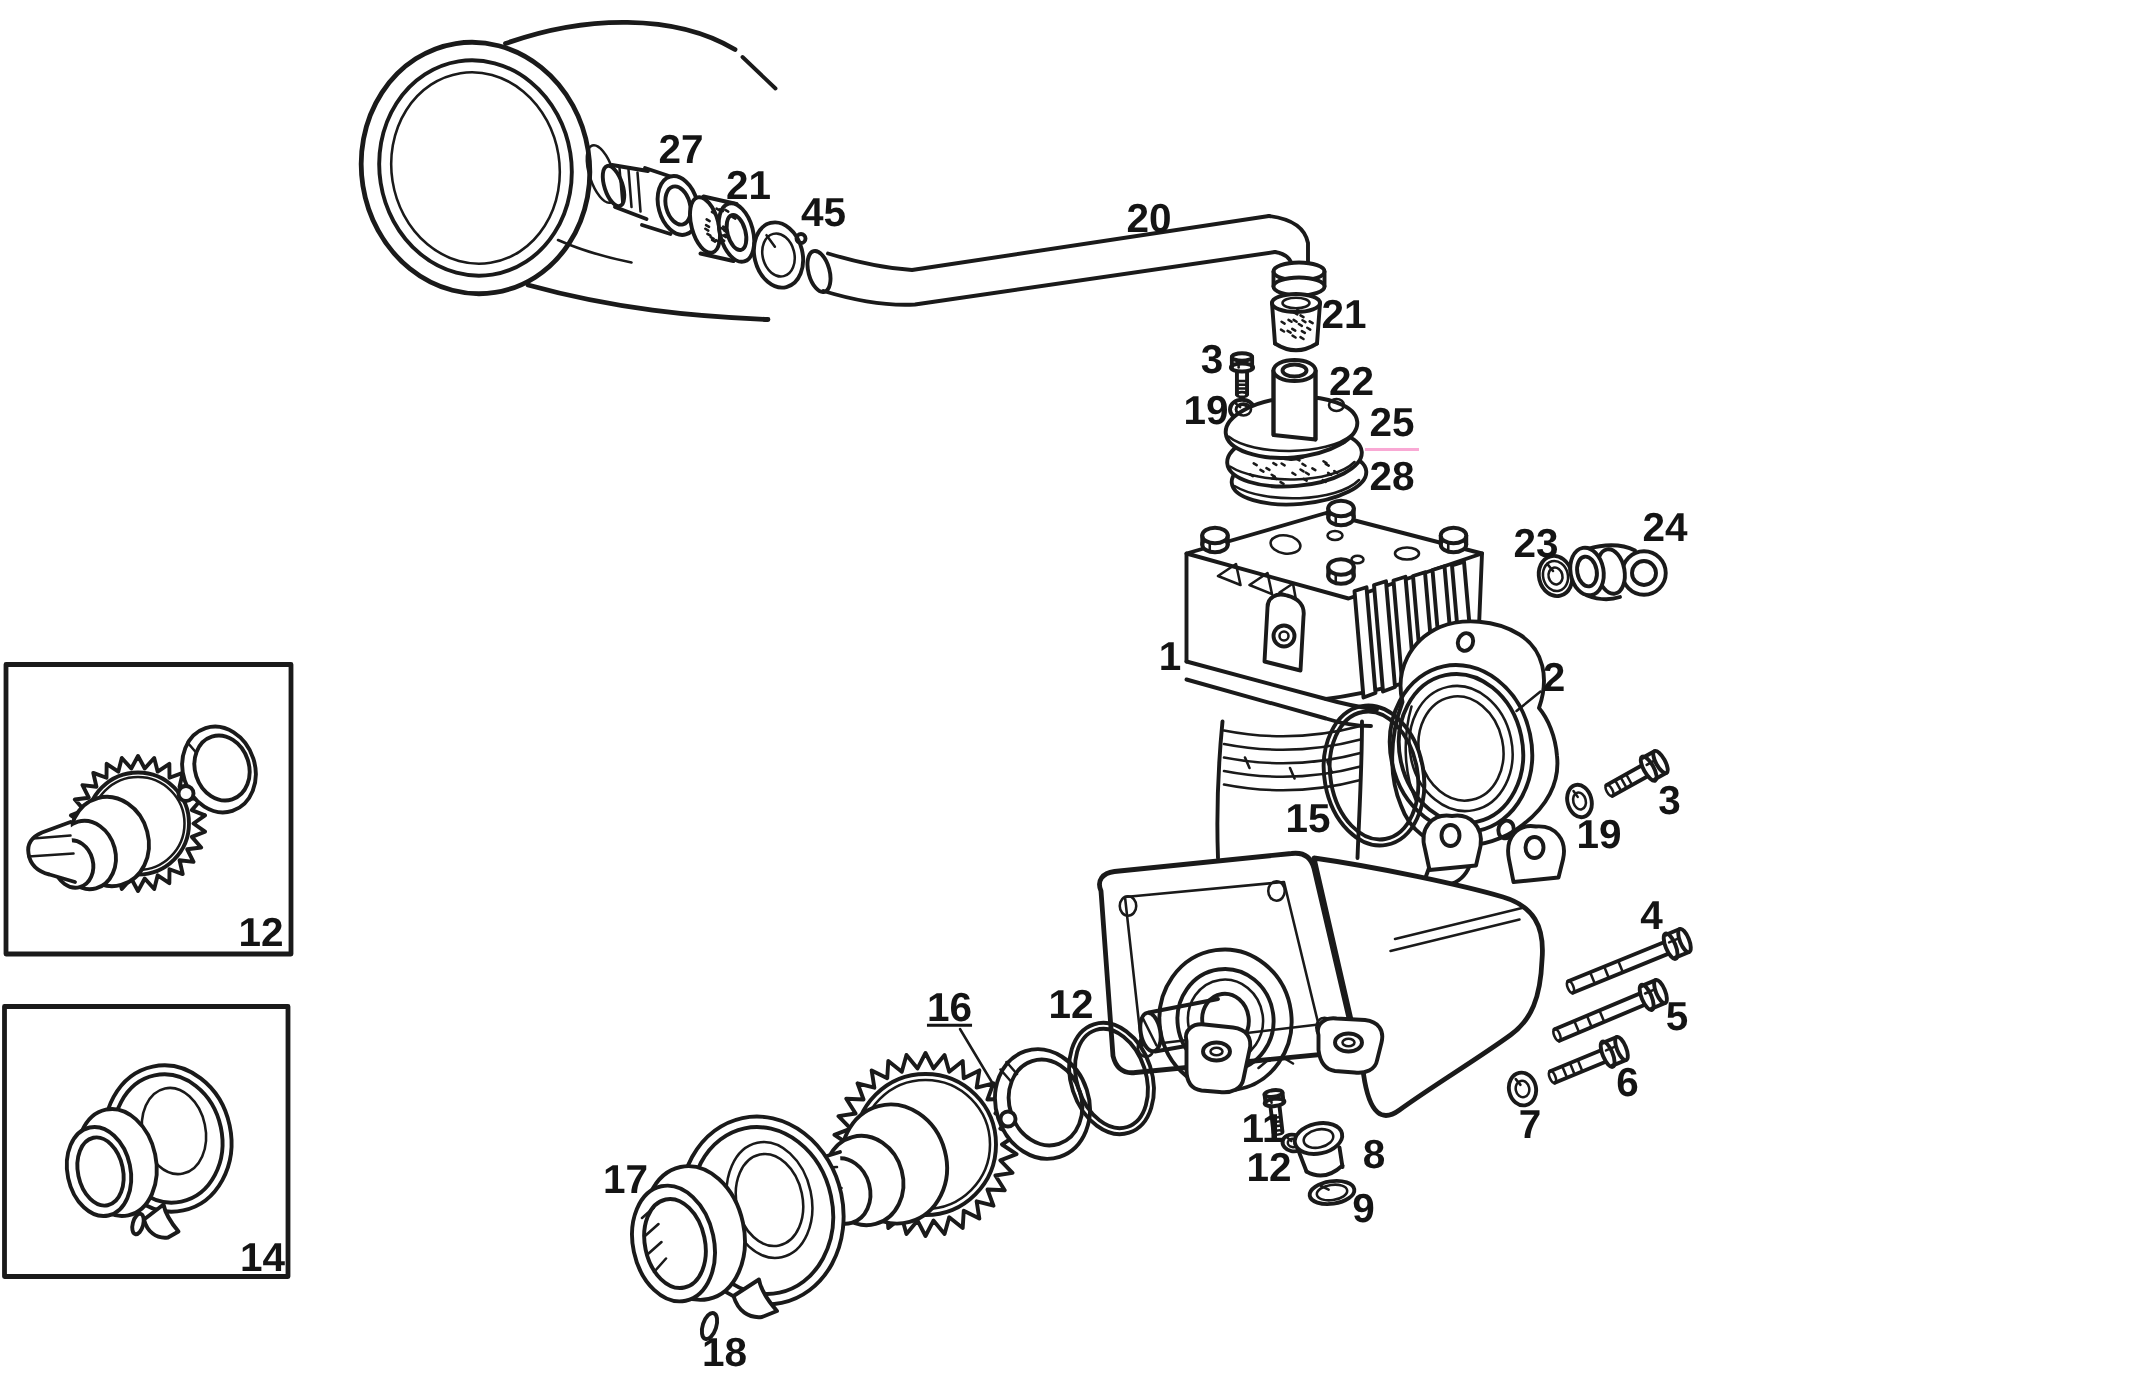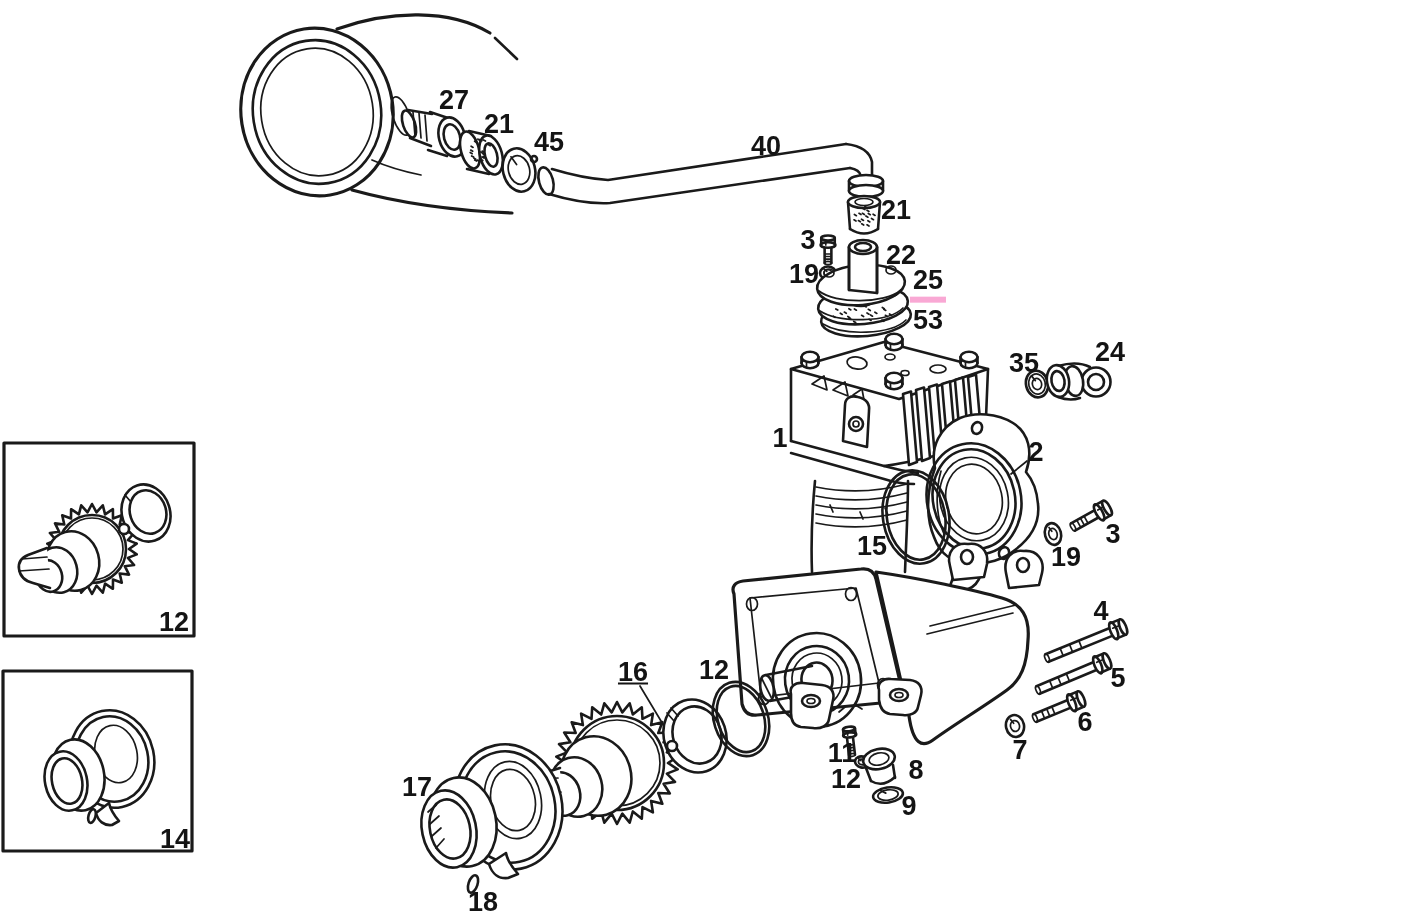--- a/index.html
+++ b/index.html
@@ -9,21 +9,21 @@
   #art path,#art ellipse,#art circle,#art line,#art rect,#art polygon{
     stroke:#1a1a1a;stroke-width:2.6;fill:none;stroke-linecap:round;stroke-linejoin:round;}
   #art .f{fill:#ffffff;}
   #art .thin{stroke-width:1.7;}
   #art .thick{stroke-width:3.2;}
   #labels-layer{position:absolute;left:0;top:0;width:100%;height:100%;pointer-events:none;}
   .part-label{position:absolute;transform:translate(-50%,-50%);
     font:600 27px/1 "Liberation Sans",sans-serif;color:#141414;white-space:nowrap;}
   .frac{position:absolute;transform:translate(-50%,-50%);text-align:center;
     font:600 27px/1.05 "Liberation Sans",sans-serif;color:#141414;}
-  .frac .top{display:block;border-bottom:6px solid #f9a8d4;padding:0 3px 3px;}
+  .frac .top{display:block;border-bottom:2px solid #f9a8d4;padding:0 3px 3px;}
   .frac .bottom{display:block;padding-top:3px;}
 </style>
 </head>
 <body>
 
 <div id="stage">
 <svg id="art" width="1424" height="920" viewBox="0 0 1424 920">
 
   <g>
     <path class="thick" d="M337,29 C390,10 450,9 490,33"></path>
@@ -470,31 +470,31 @@
     <ellipse class="f" cx="66" cy="781" rx="21" ry="30" transform="rotate(-12 66 781)"></ellipse>
     <ellipse cx="67" cy="781" rx="15" ry="23" transform="rotate(-12 67 781)"></ellipse>
     <path class="f" d="M96,813 C98,821 104,826 112,825 L119,821 C113,814 110,808 109,803 Z"></path>
     <ellipse class="f" cx="92" cy="816" rx="3.5" ry="7" transform="rotate(15 92 816)"></ellipse>
   </g>
 </svg>
 
 <div id="labels-layer">
   <div class="frac" id="frac-label" style="left: 928px; top: 300px;">
     <span class="top">25</span>
-    <span class="bottom">53</span>
+    <span class="bottom">28</span>
   </div>
 <span class="part-label" style="left: 454px; top: 100px;">27</span>
       <span class="part-label" style="left: 499px; top: 124px;">21</span>
       <span class="part-label" style="left: 549px; top: 142px;">45</span>
-      <span class="part-label" style="left: 766px; top: 146px;">40</span>
+      <span class="part-label" style="left: 766px; top: 146px;">20</span>
       <span class="part-label" style="left: 896px; top: 210px;">21</span>
       <span class="part-label" style="left: 808px; top: 240px;">3</span>
       <span class="part-label" style="left: 804px; top: 274px;">19</span>
       <span class="part-label" style="left: 901px; top: 255px;">22</span>
-      <span class="part-label" style="left: 1024px; top: 363px;">35</span>
+      <span class="part-label" style="left: 1024px; top: 363px;">23</span>
       <span class="part-label" style="left: 1110px; top: 352px;">24</span>
       <span class="part-label" style="left: 780px; top: 438px;">1</span>
       <span class="part-label" style="left: 1036px; top: 452px;">2</span>
       <span class="part-label" style="left: 872px; top: 546px;">15</span>
       <span class="part-label" style="left: 1113px; top: 534px;">3</span>
       <span class="part-label" style="left: 1066px; top: 557px;">19</span>
       <span class="part-label" style="left: 1101px; top: 611px;">4</span>
       <span class="part-label" style="left: 1118px; top: 678px;">5</span>
       <span class="part-label" style="left: 1085px; top: 722px;">6</span>
       <span class="part-label" style="left: 1020px; top: 750px;">7</span>

